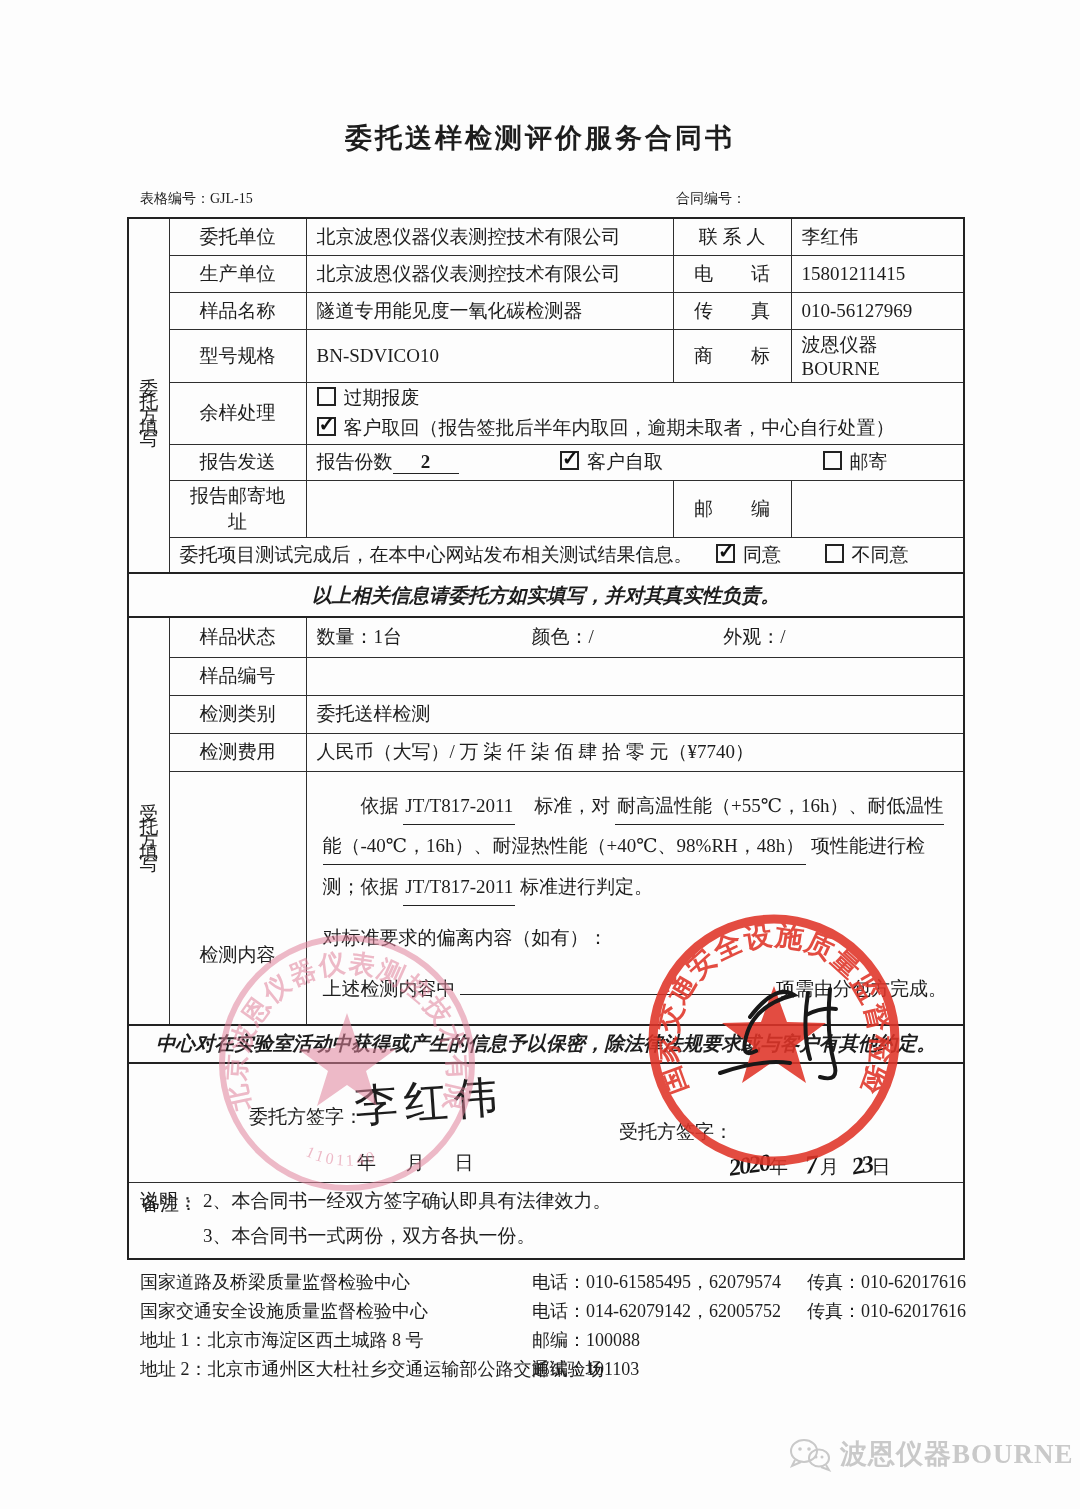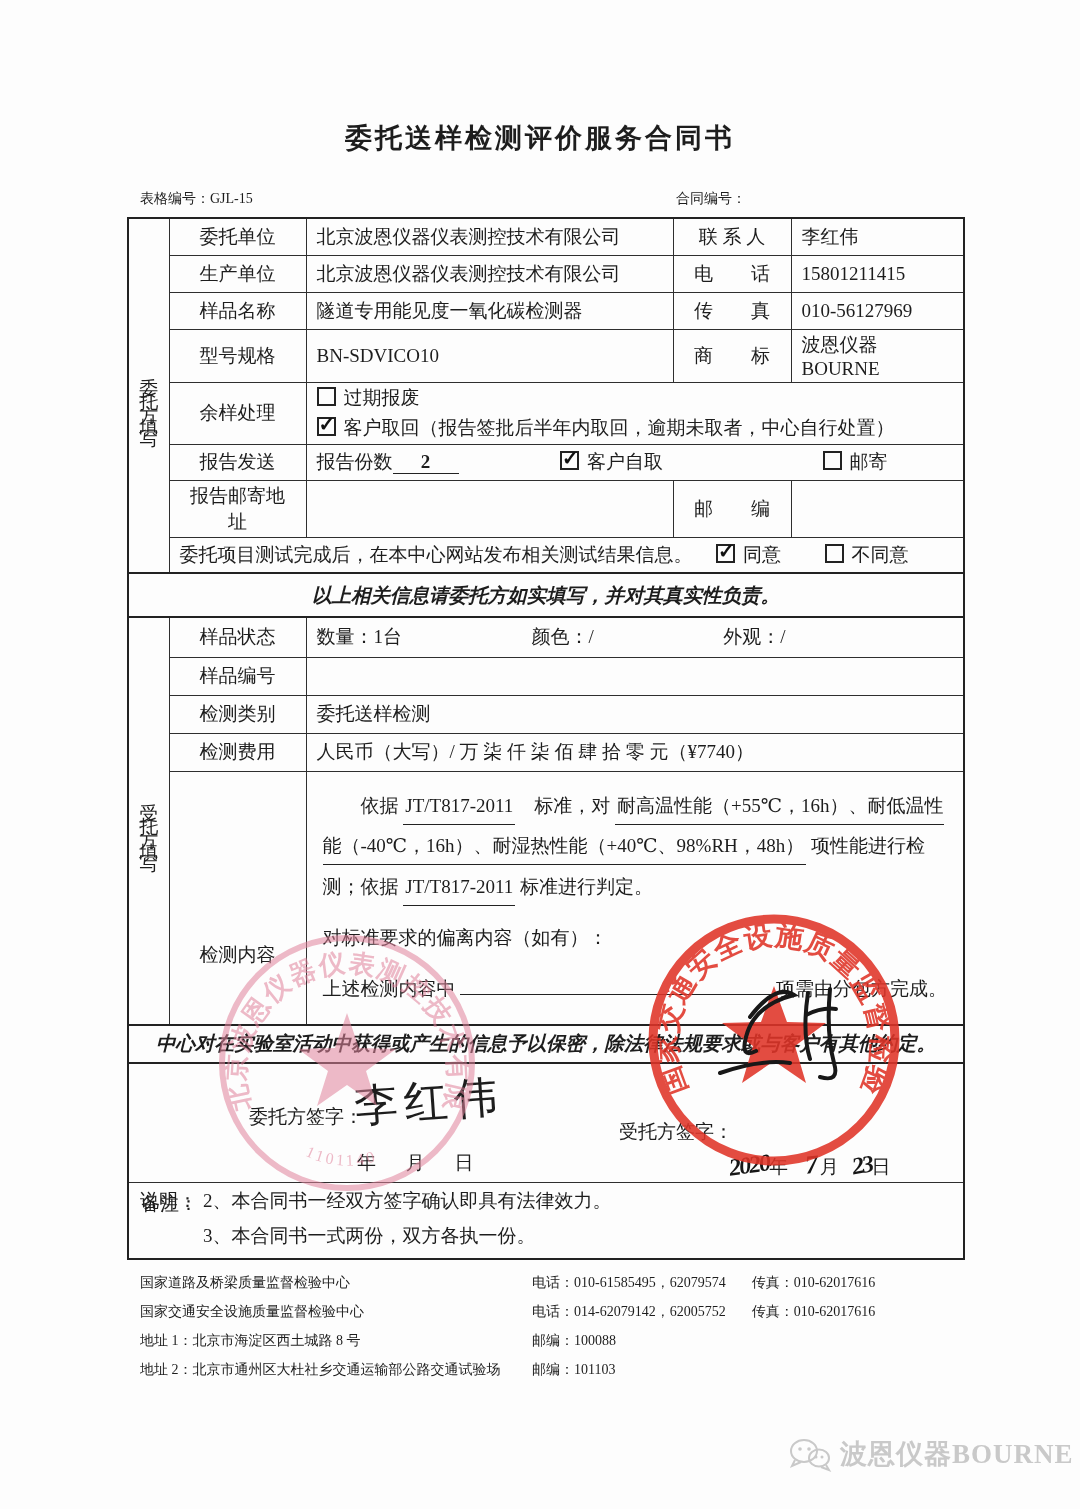--- a/index.html
+++ b/index.html
@@ -35,21 +35,21 @@
   .sigcell{position:relative;padding:0;}
   .sig-label{position:absolute;font-size:19px;}
   .sig-date{position:absolute;font-size:19px;letter-spacing:2px;}
   .ink{font-style:italic;font-weight:bold;color:#161616;}
   .sig-name{position:absolute;font-size:44px;transform:rotate(-4deg);letter-spacing:6px;
             white-space:nowrap;}
   .remark-cell{vertical-align:top;padding:8px 12px;}
   .notes{position:absolute;left:140px;top:1188px;font-size:19px;display:flex;}
   .notes .items{margin-left:6px;}
   .notes .items div{margin-bottom:9px;}
-  .footer{position:absolute;left:140px;top:1268px;font-size:14px;line-height:29px;}
+  .footer{position:absolute;left:140px;top:1268px;font-size:18px;line-height:29px;}
   .footer .fline{position:relative;width:830px;white-space:nowrap;}
   .footer .fr{position:absolute;left:392px;}
   .footer .fx{margin-left:26px;}
   .stamp{position:absolute;pointer-events:none;}
   .wm{position:absolute;top:1436px;left:788px;display:flex;align-items:center;
       color:#c9c9c9;font-size:27px;font-weight:bold;letter-spacing:1px;}
   .wm svg{margin-right:8px;}
 </style>
 </head>
 <body>

